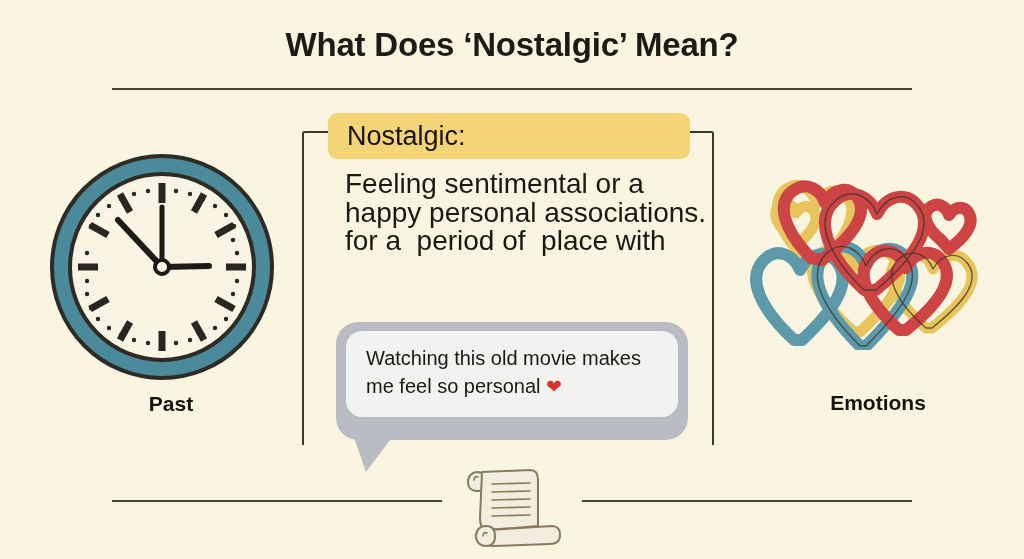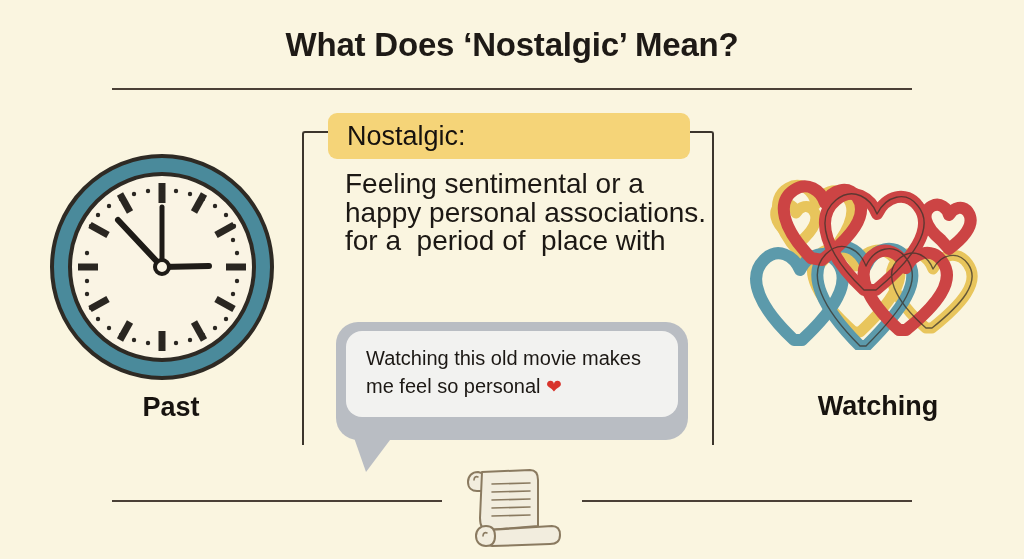--- a/index.html
+++ b/index.html
@@ -141,21 +141,21 @@
   .illus {
     position: absolute;
   }
   .illus-clock { left: 48px;  top: 152px; }
   .illus-hearts{ left: 736px; top: 150px; }
   .illus-scroll{ left: 452px; top: 458px; }
 
   .side-label {
     position: absolute;
     text-align: center;
-    font-size: 27px;
+    font-size: 21px;
     font-weight: bold;
     color: #17130F;
   }
   .label-past     { left: 66px;  top: 392px; width: 210px; }
   .label-emotions { left: 768px; top: 391px; width: 220px; }
 </style>
 </head>
 <body>
 
 <div class="page">
@@ -253,21 +253,21 @@
           <path d="M205 90 C188 76 185 62 196 56 C204 52 211 58 213 65 C218 57 227 55 232 62 C240 74 229 87 213 99 Z"></path>
         </g>
         <g stroke="#3A332B" stroke-width="1.4" opacity="0.75">
           <path d="M128 140 C90 104 78 68 100 50 C117 36 135 48 141 64 C150 46 170 40 182 56 C200 78 176 110 140 140 Z"></path>
           <path d="M124 196 C86 158 70 124 90 104 C106 88 124 100 130 116 C138 98 158 92 170 108 C188 130 166 160 130 196 Z"></path>
           <path d="M190 178 C158 150 146 122 164 108 C178 97 192 106 197 119 C205 104 222 100 232 114 C245 132 226 154 196 178 Z"></path>
         </g>
       </g>
     </svg>
   </div>
-  <div class="side-label label-emotions">Watching</div>
+  <div class="side-label label-emotions">Emotions</div>
 
   <div class="def-header">
     <span class="def-header-text">Nostalgic:</span>
   </div>
 
   <div class="def-body">
     <div>Feeling sentimental or a</div>
     <div>happy personal associations.</div>
     <div>for a  period of  place with</div>
   </div>

